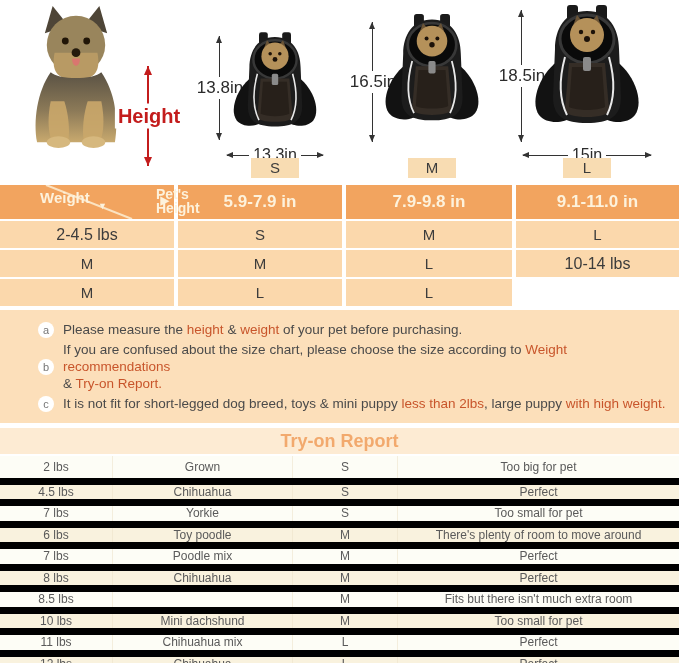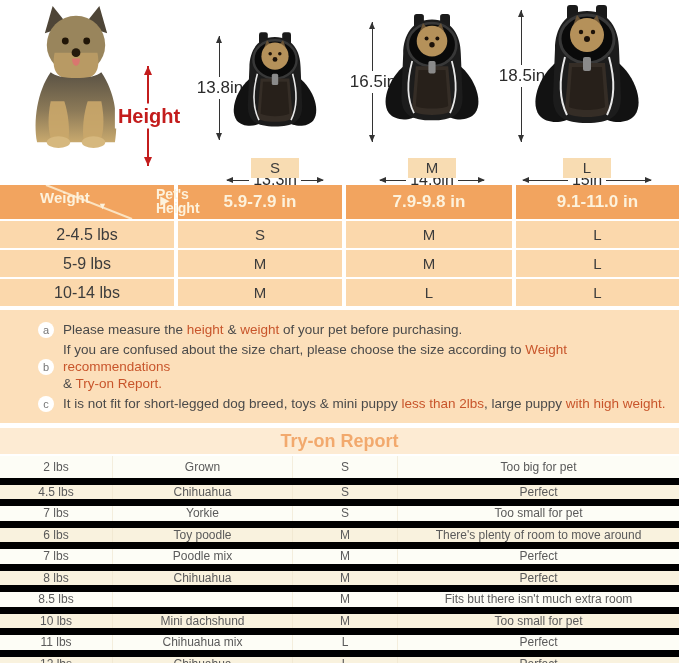--- a/index.html
+++ b/index.html
@@ -12,21 +12,21 @@
   .varrow{position:absolute;width:0;border-left:1px solid #333;}
   .varrow::before{content:"";position:absolute;left:-4px;top:0;border-left:3.5px solid transparent;border-right:3.5px solid transparent;border-bottom:7px solid #333;}
   .varrow::after{content:"";position:absolute;left:-4px;bottom:0;border-left:3.5px solid transparent;border-right:3.5px solid transparent;border-top:7px solid #333;}
   .vlabel{position:absolute;top:50%;left:50%;transform:translate(-50%,-50%);background:#fff;padding:1px 3px;font-size:17px;color:#2b2b2b;white-space:nowrap;}
   .red-arrow{border-left:2px solid var(--height-arrow-red,#c31c1c);}
   .red-arrow::before{left:-5px;border-left-width:4.5px;border-right-width:4.5px;border-bottom:9px solid var(--height-arrow-red,#c31c1c);}
   .red-arrow::after{left:-5px;border-left-width:4.5px;border-right-width:4.5px;border-top:9px solid var(--height-arrow-red,#c31c1c);}
   .red-arrow .vlabel{color:var(--height-arrow-red,#c31c1c);font-weight:bold;font-size:20px;}
   .size-figure{position:absolute;top:0;height:184px;}
   .pack{position:absolute;left:50%;transform:translateX(-50%);}
-  .harrow{position:absolute;top:146px;left:50%;transform:translateX(-50%);display:flex;align-items:center;margin-top:25px;}
+  .harrow{position:absolute;top:146px;left:50%;transform:translateX(-50%);display:flex;align-items:center;}
   .harrow .hline{flex:1;height:1px;background:#333;position:relative;}
   .harrow .hline.l::before{content:"";position:absolute;left:-1px;top:-3px;border-top:3.5px solid transparent;border-bottom:3.5px solid transparent;border-right:7px solid #333;}
   .harrow .hline.r::after{content:"";position:absolute;right:-1px;top:-3px;border-top:3.5px solid transparent;border-bottom:3.5px solid transparent;border-left:7px solid #333;}
   .harrow .hlabel{padding:0 4px;font-size:16px;color:#2b2b2b;white-space:nowrap;}
   .chip{position:absolute;top:158px;left:50%;transform:translateX(-50%);width:48px;height:20px;line-height:20px;text-align:center;background:var(--chip-bg,#f8dcb2);color:#3c3c3c;font-size:15px;}
 
   
   .chart{margin-top:1px;display:grid;grid-template-columns:174px 164px 166px 163px;grid-template-rows:34px 27px 27px 27px;gap:2px 4px;background:#fff;}
   .cell{display:flex;align-items:center;justify-content:center;}
   .cell.head{background:var(--header-orange,#f2a45f);color:#fdf2dc;font-weight:bold;font-size:17px;}
@@ -140,25 +140,20 @@
               <circle cx="60" cy="30" r="17" fill="#b5915a"></circle>
               <circle cx="54" cy="27" r="2.2" fill="#1d1209"></circle>
               <circle cx="66" cy="27" r="2.2" fill="#1d1209"></circle>
               <circle cx="60" cy="34" r="3" fill="#1d1209"></circle>
               <path d="M42 58 L78 58 L82 104 C82 110 72 112 60 112 C48 112 38 110 38 104 Z" fill="#352d26"></path>
               <path d="M45 62 L75 62 L78 102 C70 106 50 106 42 102 Z" fill="#27201a"></path>
               <path d="M38 52 C32 74 32 94 40 110" stroke="#e8e8e8" stroke-width="2" fill="none"></path>
               <path d="M82 52 C88 74 88 94 80 110" stroke="#e8e8e8" stroke-width="2" fill="none"></path>
               <rect x="56" y="52" width="8" height="14" rx="2" fill="#8a8a8a"></rect>
             </svg></div>
-          <div class="harrow" style="width:104px">
-            <span class="hline l"></span>
-            <span class="hlabel">14.6in</span>
-            <span class="hline r"></span>
-          </div>
           <div class="chip">M</div>
         </div>
         <div class="size-figure" style="left:503px;width:168px">
           <div class="varrow" style="left:18px;top:10px;height:132px">
             <span class="vlabel">18.5in</span>
           </div>
           <div class="pack" style="top:5px"><svg viewBox="0 0 120 132" width="120" height="132">
               <rect x="40" y="0" width="11" height="18" rx="3" fill="#1a1a1a"></rect>
               <rect x="69" y="0" width="11" height="18" rx="3" fill="#1a1a1a"></rect>
               <path d="M34 54 C14 66 2 96 12 110 C20 120 38 118 44 112 L40 62 Z" fill="#121212"></path>
@@ -199,21 +194,20 @@
       <span class="c-right">▶</span>
     </div>
 
   <div class="cell head">5.9-7.9 in</div>
       <div class="cell head">7.9-9.8 in</div>
       <div class="cell head">9.1-11.0 in</div>
       <div class="cell body wcell">2-4.5 lbs</div>
       <div class="cell body vcell">S</div>
       <div class="cell body vcell">M</div>
       <div class="cell body vcell">L</div>
-      <div class="cell body wcell">5-9 lbs</div>
       <div class="cell body vcell">M</div>
       <div class="cell body vcell">M</div>
       <div class="cell body vcell">L</div>
       <div class="cell body wcell">10-14 lbs</div>
       <div class="cell body vcell">M</div>
       <div class="cell body vcell">L</div>
       <div class="cell body vcell">L</div>
     </section>
 
   <section class="notes">

